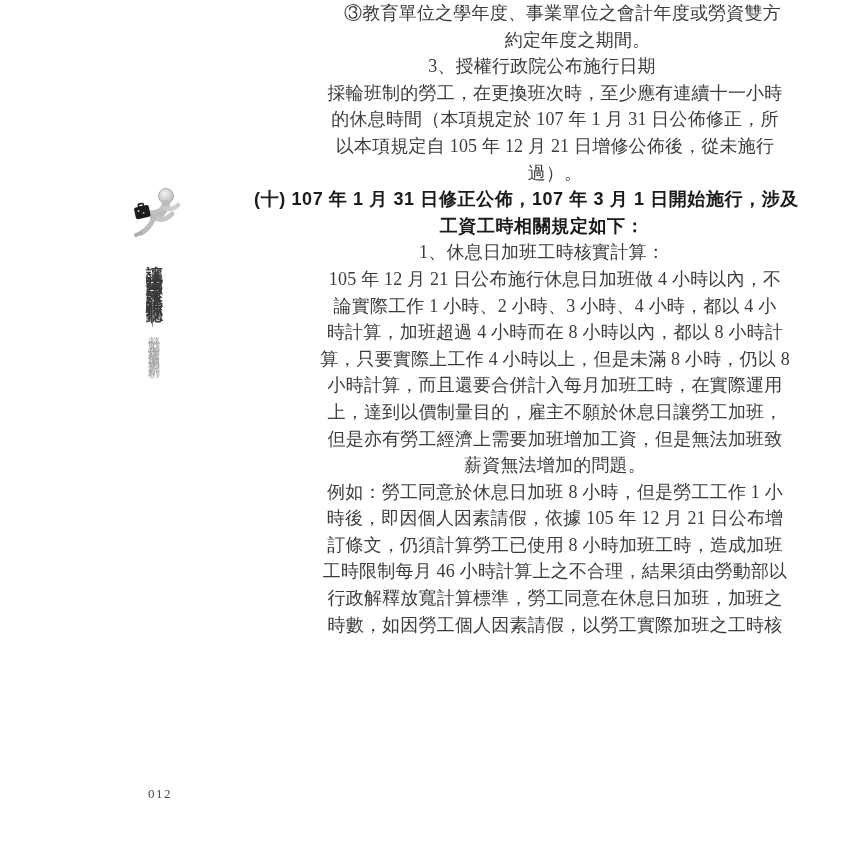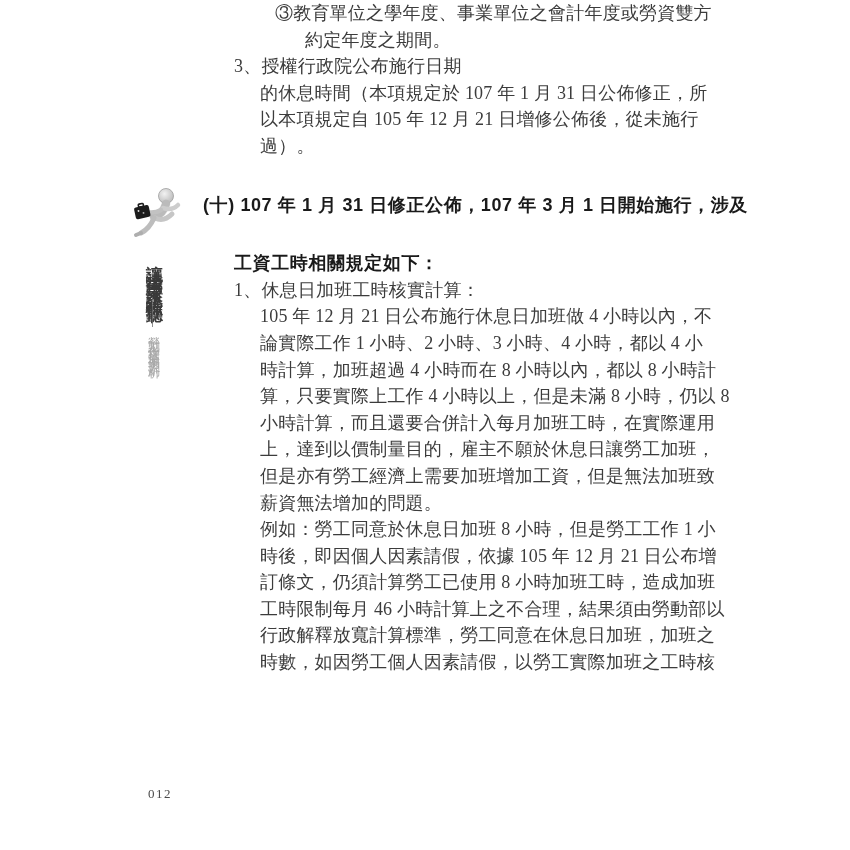--- a/index.html
+++ b/index.html
@@ -2,28 +2,28 @@
 <html><head>
 <meta charset="utf-8">
 <style>
   html,body { margin:0; padding:0; }
   .page {
     position:relative; width:850px; height:850px;
     background:#ffffff; overflow:hidden;
     font-family:"Liberation Serif","DejaVu Serif",serif;
   }
   
-  .textflow { position:absolute; left:0; top:86; width:850px; }
+  .textflow { position:absolute; left:0; top:86; width:850px;text-align:center; }
   .line {
     height:26.6px; line-height:26.6px; white-space:nowrap;
     font-size:18px; color:#3c3c3c; letter-spacing:0.2px;
   }
   .sec {
     font-family:"Liberation Sans","DejaVu Sans",sans-serif;
-    font-weight:700; color:#1a1a1a; letter-spacing:0.6px;margin-top:32px;
+    font-weight:700; color:#1a1a1a; letter-spacing:0.6px;
   }
   .i-circ  { padding-left:275px; }
   .i-circ2 { padding-left:289px;margin-left:16px; }
   .i-num   { padding-left:234px; }
   .i-body  { padding-left:260px; }
   .i-sec   { padding-left:203px; }
   .i-sec2  { padding-left:234px; }
   
   .sidebar { position:absolute; left:132px; top:186px; width:52px; }
   .side-icon { display:block; margin:0 auto 6px auto; }
@@ -87,20 +87,21 @@
     </svg>
     <div class="vtext">
       <span class="series-title">讓法律專家說給你聽</span><span class="vdash">——</span><span class="series-sub">勞動工作權益案例大剖析</span>
     </div>
   </div>
 
   <div class="textflow">
     <div class="line i-circ">③教育單位之學年度、事業單位之會計年度或勞資雙方</div>
     <div class="line i-circ2">約定年度之期間。</div>
     <div class="line i-num">3、授權行政院公布施行日期</div>
+    <div class="line i-body">採輪班制的勞工，在更換班次時，至少應有連續十一小時</div>
     <div class="line i-body">的休息時間（本項規定於 107 年 1 月 31 日公佈修正，所</div>
     <div class="line i-body">以本項規定自 105 年 12 月 21 日增修公佈後，從未施行</div>
     <div class="line i-body">過）。</div>
     <div class="line i-sec sec">(十) 107 年 1 月 31 日修正公佈，107 年 3 月 1 日開始施行，涉及</div>
     <div class="line i-sec2 sec">工資工時相關規定如下：</div>
     <div class="line i-num">1、休息日加班工時核實計算：</div>
     <div class="line i-body">105 年 12 月 21 日公布施行休息日加班做 4 小時以內，不</div>
     <div class="line i-body">論實際工作 1 小時、2 小時、3 小時、4 小時，都以 4 小</div>
     <div class="line i-body">時計算，加班超過 4 小時而在 8 小時以內，都以 8 小時計</div>
     <div class="line i-body">算，只要實際上工作 4 小時以上，但是未滿 8 小時，仍以 8</div>

